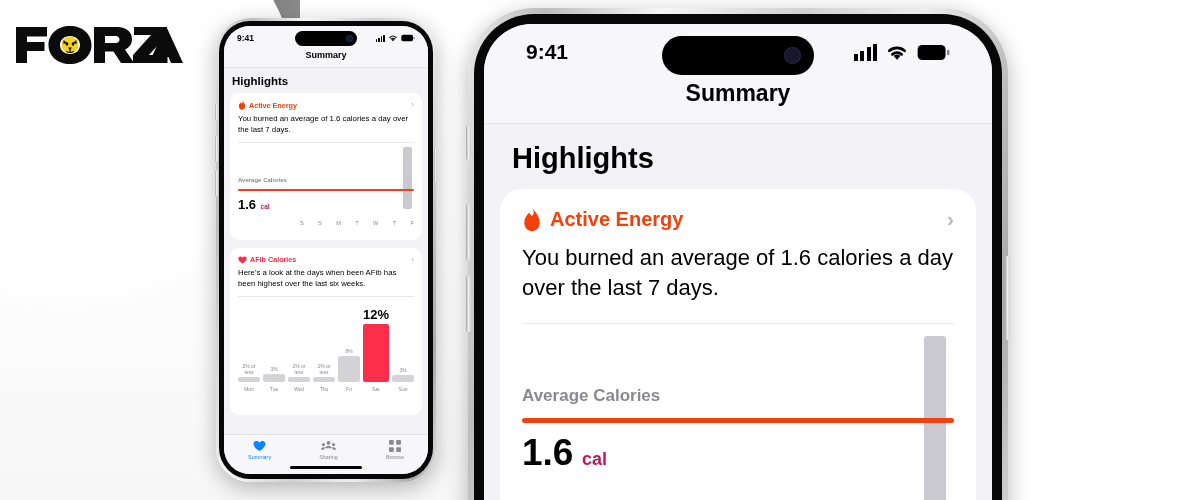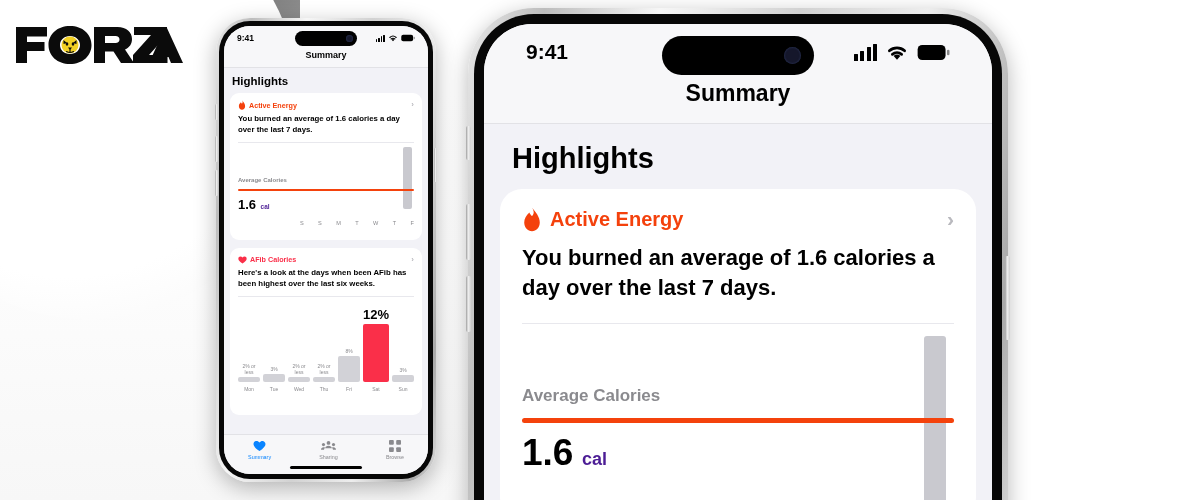--- a/index.html
+++ b/index.html
@@ -132,38 +132,38 @@
     box-sizing: border-box;
     position: relative;
   }
   .card-head {
     display: flex;
     justify-content: space-between;
   }
   .card-head-left { display: flex; align-items: center; }
   .cat-label { font-weight: bold; }
   .chev { color: #b9b9be; font-weight: bold; }
-  .headline { color: #000; font-weight: bold; }
+  .headline { color: #000; font-weight: normal; }
   .divider { background: #e8e8ed; height: 1px; }
 
   
   .ae-chart { position: relative; }
   .ae-bar {
     position: absolute;
     background: #c9c9cf;
     border-radius: 2px;
   }
   .ae-avg-label { color: #8a8a8e; font-weight: bold; }
   .ae-line {
     position: absolute;
     background: #f4420c;
     border-radius: 999px;
   }
   .ae-value { color: #000; font-weight: bold; }
-  .ae-unit { color: #4c1d95; font-weight: bold; }
+  .ae-unit { color: #be185d; font-weight: bold; }
   .ae-days {
     display: flex;
     justify-content: space-between;
     color: #8a8a8e;
   }
 
   
   .afib-chart { position: relative; }
   .afib-cols {
     position: absolute;

